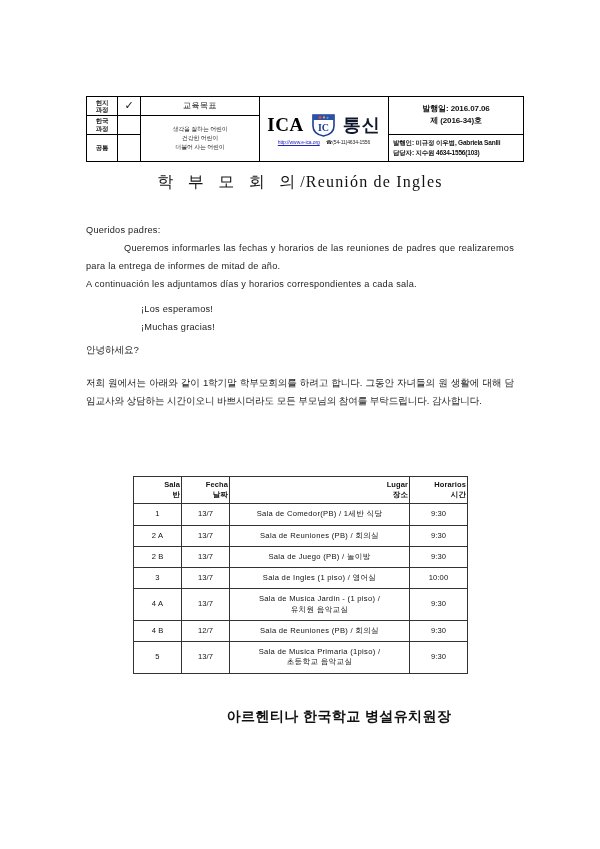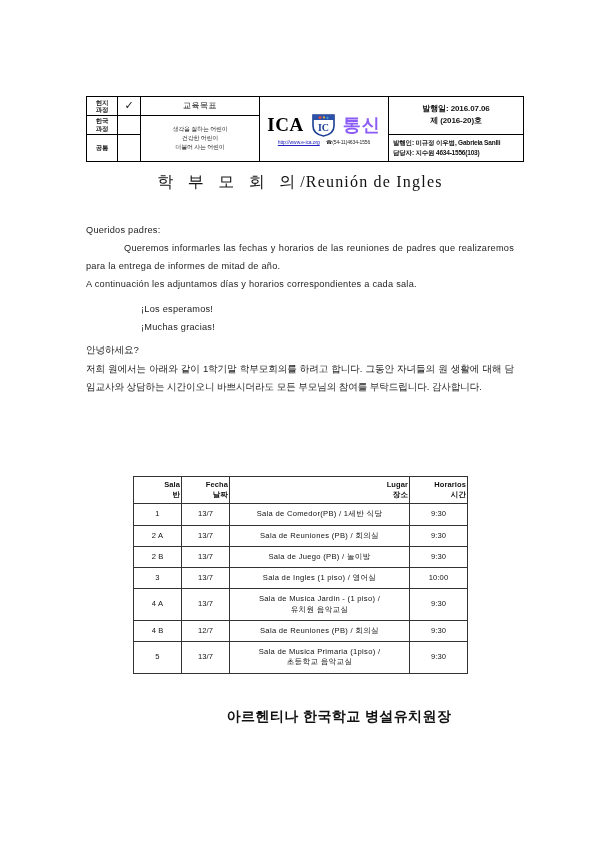--- a/index.html
+++ b/index.html
@@ -82,21 +82,21 @@
   }
   .logo-emblem {
     width: 25px;
     height: 23px;
     position: relative;
     display: inline-block;
   }
   .logo-tongsin {
     font-size: 18px;
     font-weight: bold;
-    color: #8b5cf6;
+    color: #0f172a;
     letter-spacing: 1px;
   }
   .logo-sub {
     font-size: 5px;
     color: #2a2a2a;
     padding: 2px 0 3px;
     letter-spacing: -0.1px;
     white-space: nowrap;
   }
   .logo-sub .url {
@@ -177,20 +177,21 @@
     width: 428px;
     font-size: 9.6px;
     color: #1c1c1c;
     line-height: 1.95;
     letter-spacing: -0.1px;
   }
   .body-ko .para {
     text-align: justify;
     text-justify: inter-ideograph;
     word-break: break-all;
+    margin-top: 14px;
   }
 
   
   .sched-wrap {
     position: absolute;
     left: 133px;
     top: 476px;
     width: 334px;
   }
   .sched-table {
@@ -271,21 +272,21 @@
           </span>
           <span class="logo-tongsin">통신</span>
         </div>
         <div class="logo-sub">
           <span class="url">http://www.e-ica.org</span>
           <span style="margin-left:5px">☎(54-11)4634-1556</span>
         </div>
       </td>
       <td class="pub-cell-top" style="width:130px" rowspan="2">
         <div>발행일: 2016.07.06</div>
-        <div>제 (2016-20)호</div>
+        <div>제 (2016-34)호</div>
       </td>
     </tr>
     <tr>
       <td class="hdr-course-label">
         <div style="white-space:pre-line">한국
 과정</div>
       </td>
       <td class="hdr-check"></td>
       <td class="hdr-goal-lines" rowspan="2">
         <div>생각을 잘하는 어린이</div>

